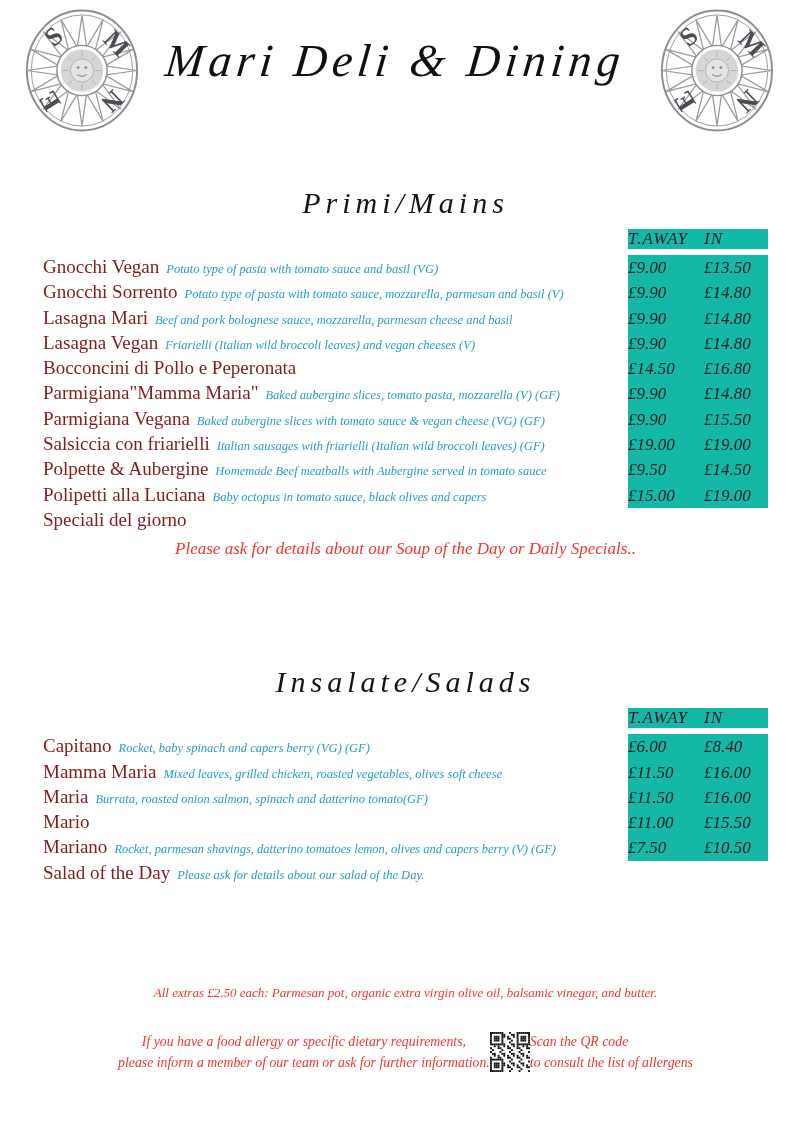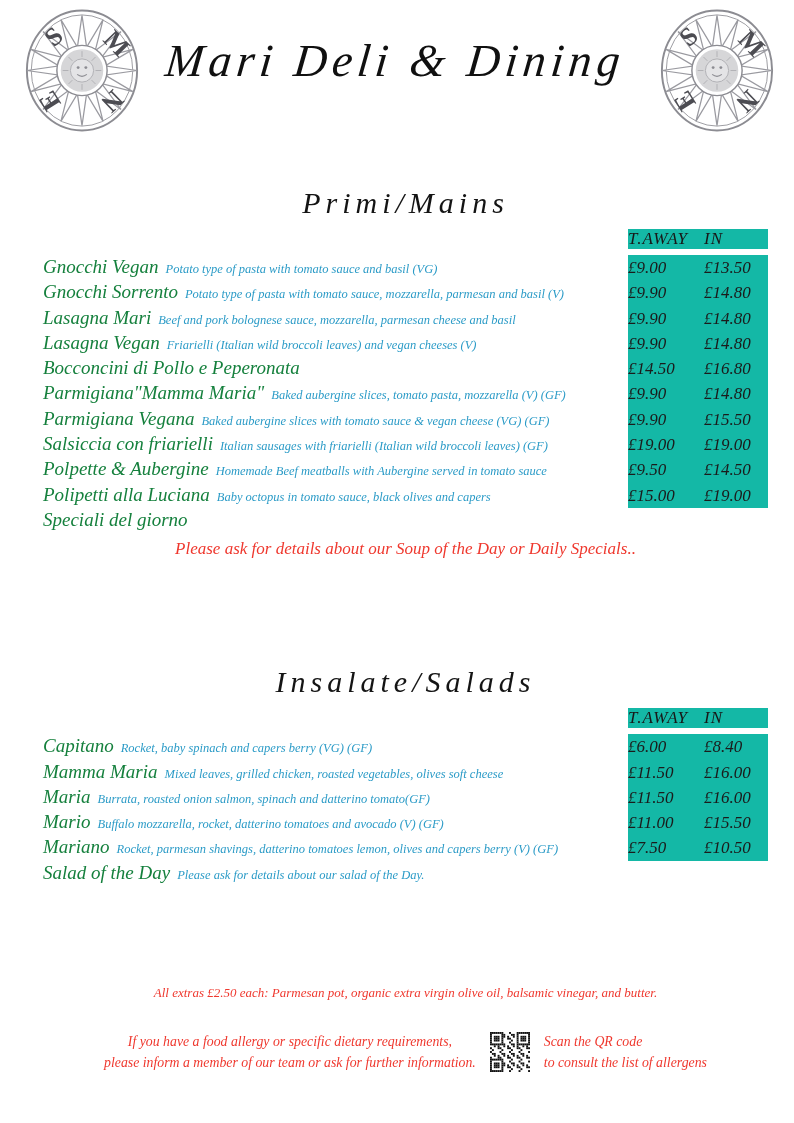--- a/index.html
+++ b/index.html
@@ -54,24 +54,23 @@
     color: #181818;
   }
   .rows { margin-top: 5px; }
   .row {
     display: flex;
     align-items: baseline;
     height: 25.3px;
     line-height: 25.3px;
   }
   .iname {
-    font-style: italic;
     font-size: 19px;
     white-space: nowrap;
-    color: #15803d;
+    color: #7f1d1d;
   }
   .idesc {
     font-style: italic;
     font-size: 12.5px;
     white-space: nowrap;
     margin-left: 7px;
     color: #2b9bc7;
   }
   .spacer { flex: 1 1 0; min-width: 0; }
   .pcol1, .pcol2 {
@@ -99,21 +98,20 @@
     text-align: center;
     font-style: italic;
     font-size: 13px;
     color: #ef382e;
   }
   .allergy {
     margin-top: 30px;
     display: flex;
     justify-content: center;
     align-items: center;
-    gap: 14px;
     color: #ef382e;
     font-style: italic;
     font-size: 13.8px;
   }
   .allergy-left { text-align: center; line-height: 1.55; }
   .qr { width: 40px; height: 40px; flex: 0 0 auto; }
   .allergy-right { text-align: left; line-height: 1.55; }
 
   .compass text {
     font-family: "Liberation Serif", "DejaVu Serif", serif;
@@ -344,21 +342,20 @@
           </div>
         <div class="row">
             <span class="iname">Maria</span>
             <span class="idesc">Burrata, roasted onion salmon, spinach and datterino tomato(GF)</span>
             <span class="spacer"></span>
             <span class="pcol1">£11.50</span>
             <span class="pcol2">£16.00</span>
           </div>
         <div class="row">
             <span class="iname">Mario</span>
-            <span class="idesc">Buffalo mozzarella, rocket, datterino tomatoes and avocado (V) (GF)</span>
             <span class="spacer"></span>
             <span class="pcol1">£11.00</span>
             <span class="pcol2">£15.50</span>
           </div>
         <div class="row">
             <span class="iname">Mariano</span>
             <span class="idesc">Rocket, parmesan shavings, datterino tomatoes  lemon, olives and capers berry (V) (GF)</span>
             <span class="spacer"></span>
             <span class="pcol1">£7.50</span>
             <span class="pcol2">£10.50</span>

